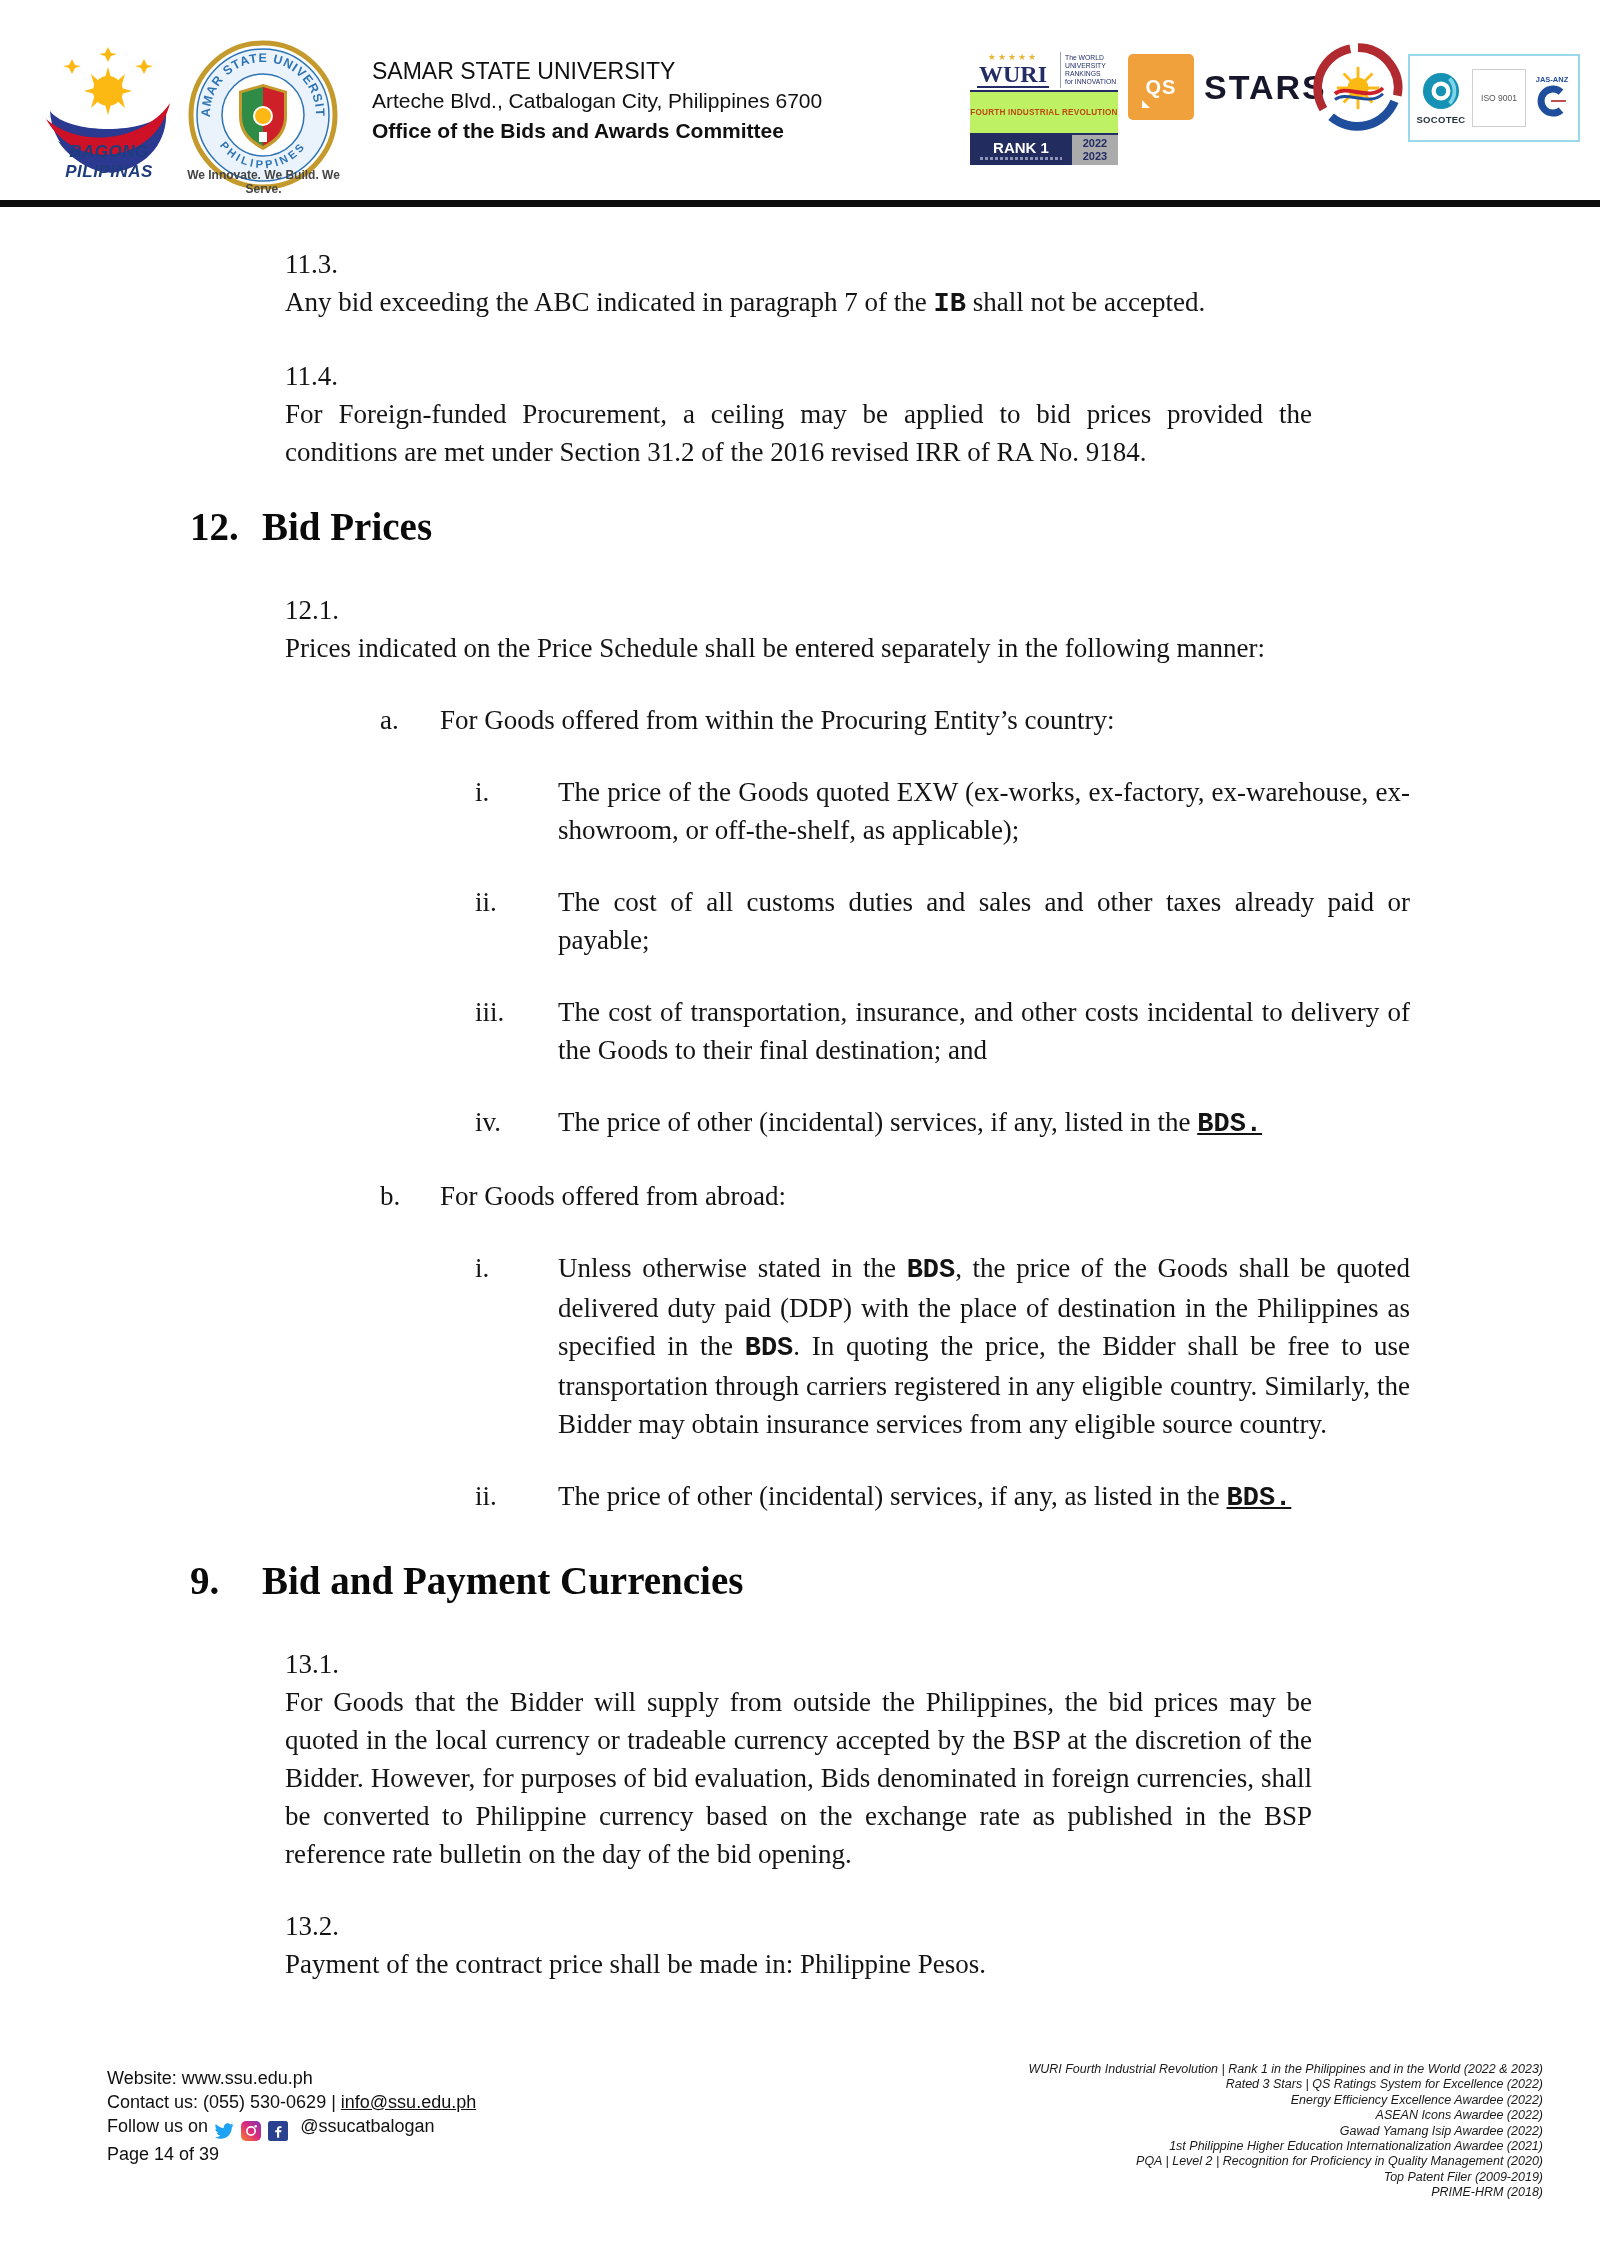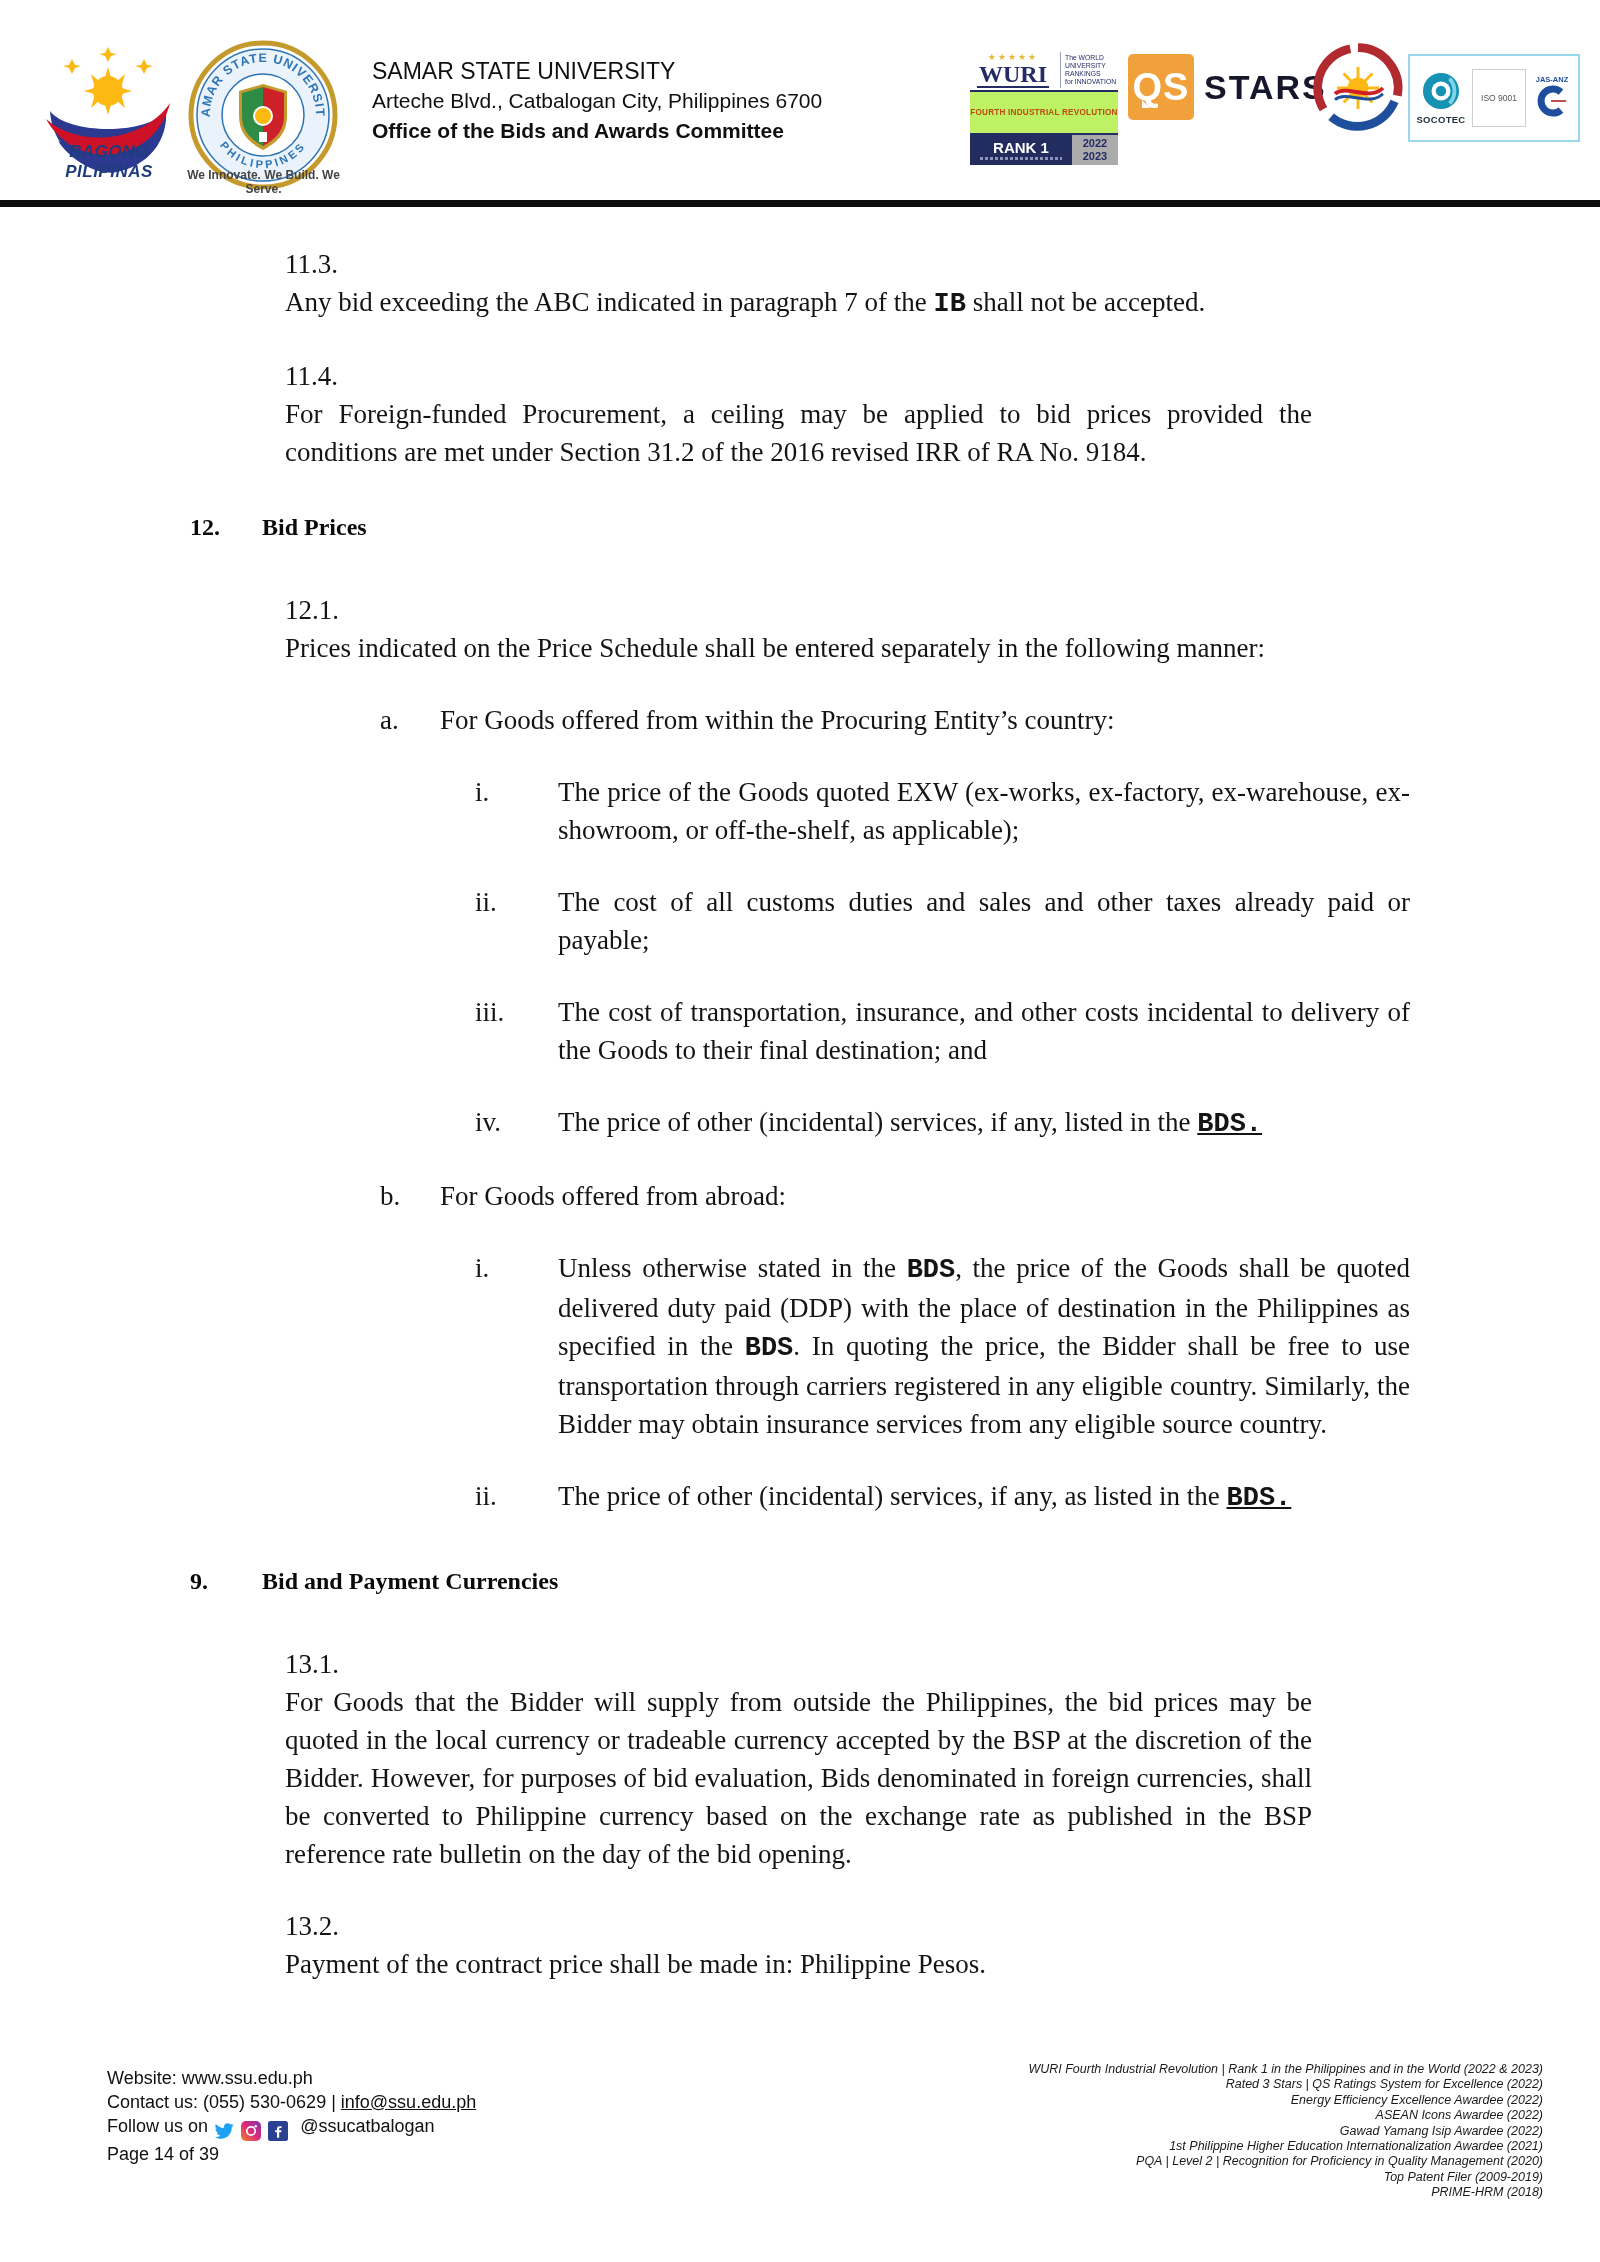--- a/index.html
+++ b/index.html
@@ -36,21 +36,21 @@
              display:flex;flex-direction:column;align-items:center;justify-content:center;line-height:15px;}
   .wuri-rank .microtext{width:80%;height:3px;margin-top:2px;
       background:repeating-linear-gradient(90deg,#8d94b8 0 3px,transparent 3px 5px);}
   .wuri-years{width:46px;background:#ABABAB;color:#232C64;font-weight:bold;font-size:11px;
               display:flex;flex-direction:column;align-items:center;justify-content:center;line-height:13px;}
   
   .qs-block{position:absolute;left:1128px;top:54px;display:flex;align-items:center;
             font-family:"Liberation Sans",sans-serif;}
   .qs-square{width:66px;height:66px;background:#F1A13C;border-radius:5px;display:flex;
              align-items:center;justify-content:center;position:relative;}
-  .qs-square span{color:#fff;font-weight:bold;font-size:38px;letter-spacing:1px;}
+  .qs-square span{color:#fff;font-weight:bold;font-size:20px;letter-spacing:1px;}
   .qs-square:after{content:"";position:absolute;left:14px;bottom:12px;width:0;height:0;
                    border-left:8px solid #fff;border-top:8px solid transparent;}
   .qs-stars-text{margin-left:10px;font-weight:bold;font-size:34px;color:#17172B;letter-spacing:2px;}
   
   .pqa{position:absolute;left:1310px;top:40px;width:96px;height:96px;}
   
   .socotec{position:absolute;left:1408px;top:54px;width:168px;height:84px;background:#fff;
            border:2px solid #9AD9EC;display:flex;align-items:center;
            font-family:"Liberation Sans",sans-serif;}
   .soc-left{width:62px;text-align:center;}
@@ -68,21 +68,21 @@
   .row .text{text-align:justify;}
   .row.l1{margin-left:285px;flex-direction:column;}
   .row.l1 .marker{width:98px;}
   .row.l1 .text{width:1027px;}
   .row.letter{margin-left:380px;}
   .row.letter .marker{width:60px;}
   .row.letter .text{width:970px;}
   .row.roman{margin-left:475px;}
   .row.roman .marker{width:83px;}
   .row.roman .text{width:852px;}
-  .row.heading{margin-left:190px;font-weight:bold;font-size:24px;line-height:44px;
+  .row.heading{margin-left:190px;font-weight:bold;font-size:39px;line-height:44px;
                margin-top:8px;margin-bottom:42px;color:#0a0a0a;}
   .row.heading .marker{width:72px;}
   .row.extra-top{margin-top:42px;}
   .seg-b{font-weight:bold;font-family:Liberation Mono, monospace;}
   .seg-u{text-decoration:underline;}
   
   .ftr-left{position:absolute;left:107px;top:2066px;font-family:"Liberation Sans",sans-serif;
             font-size:18px;line-height:24px;color:#101010;}
   .ftr-left .email{text-decoration:underline;}
   .soc-icons{display:inline-block;vertical-align:-4px;}

